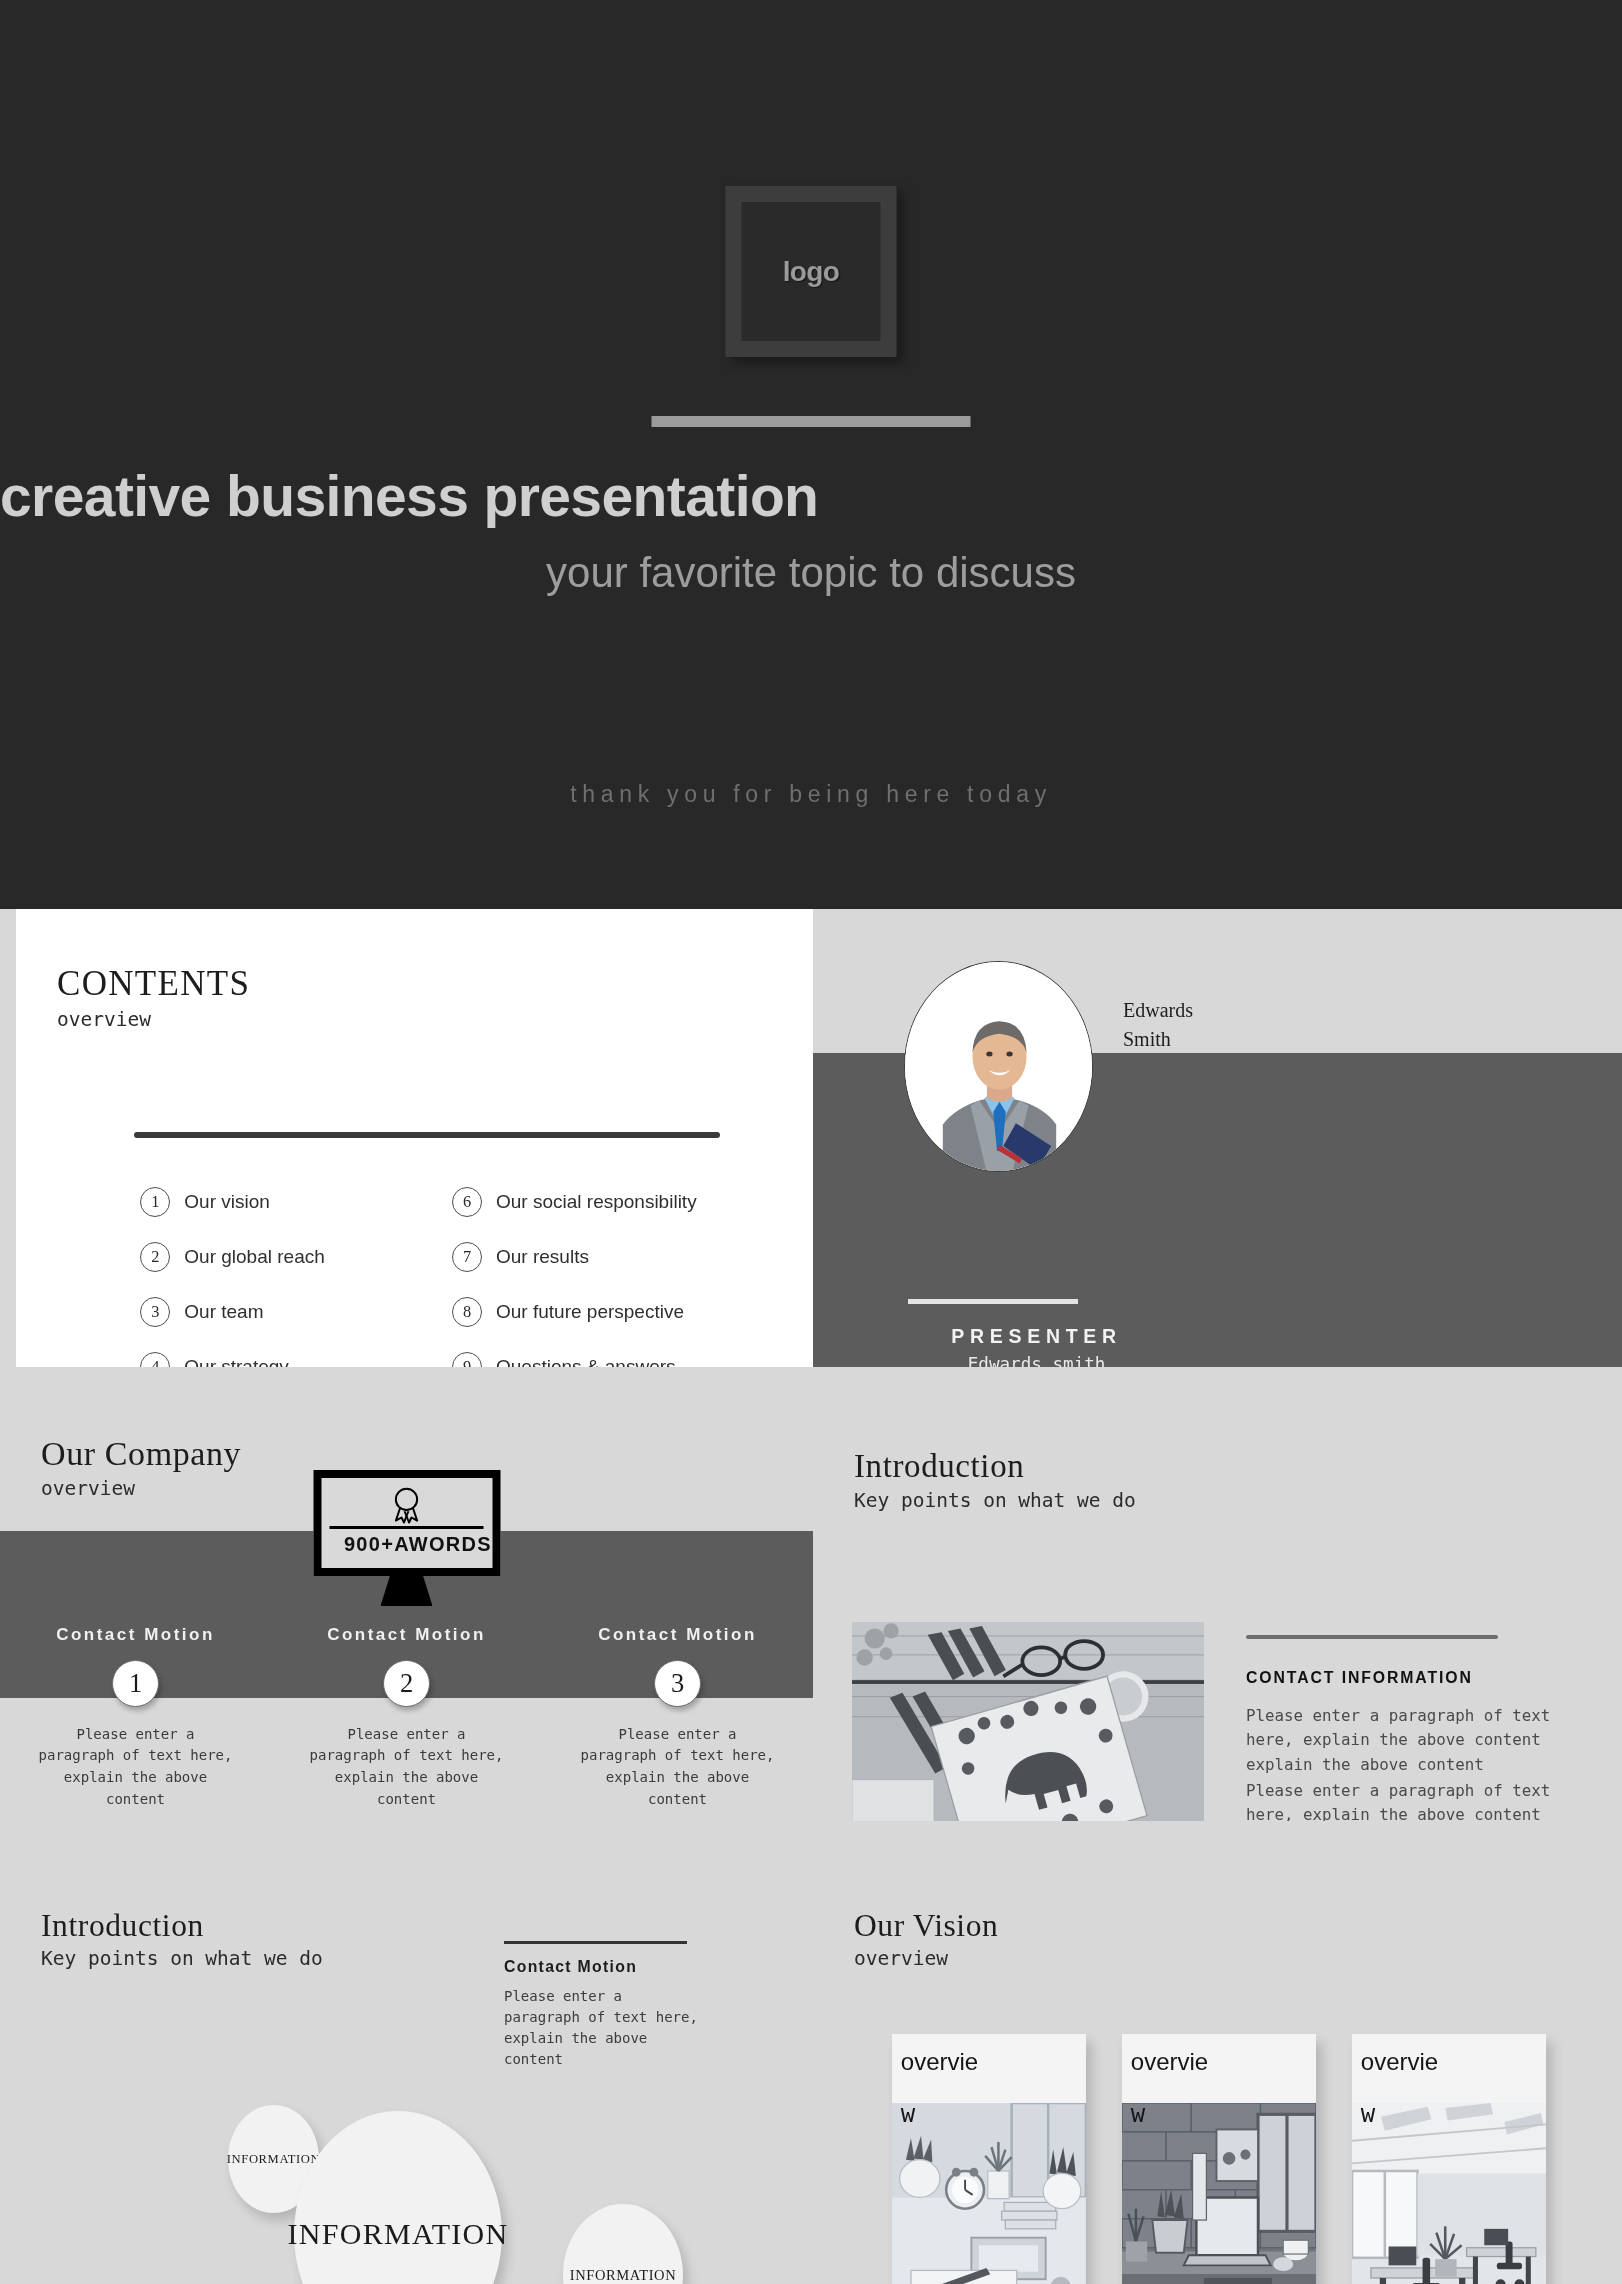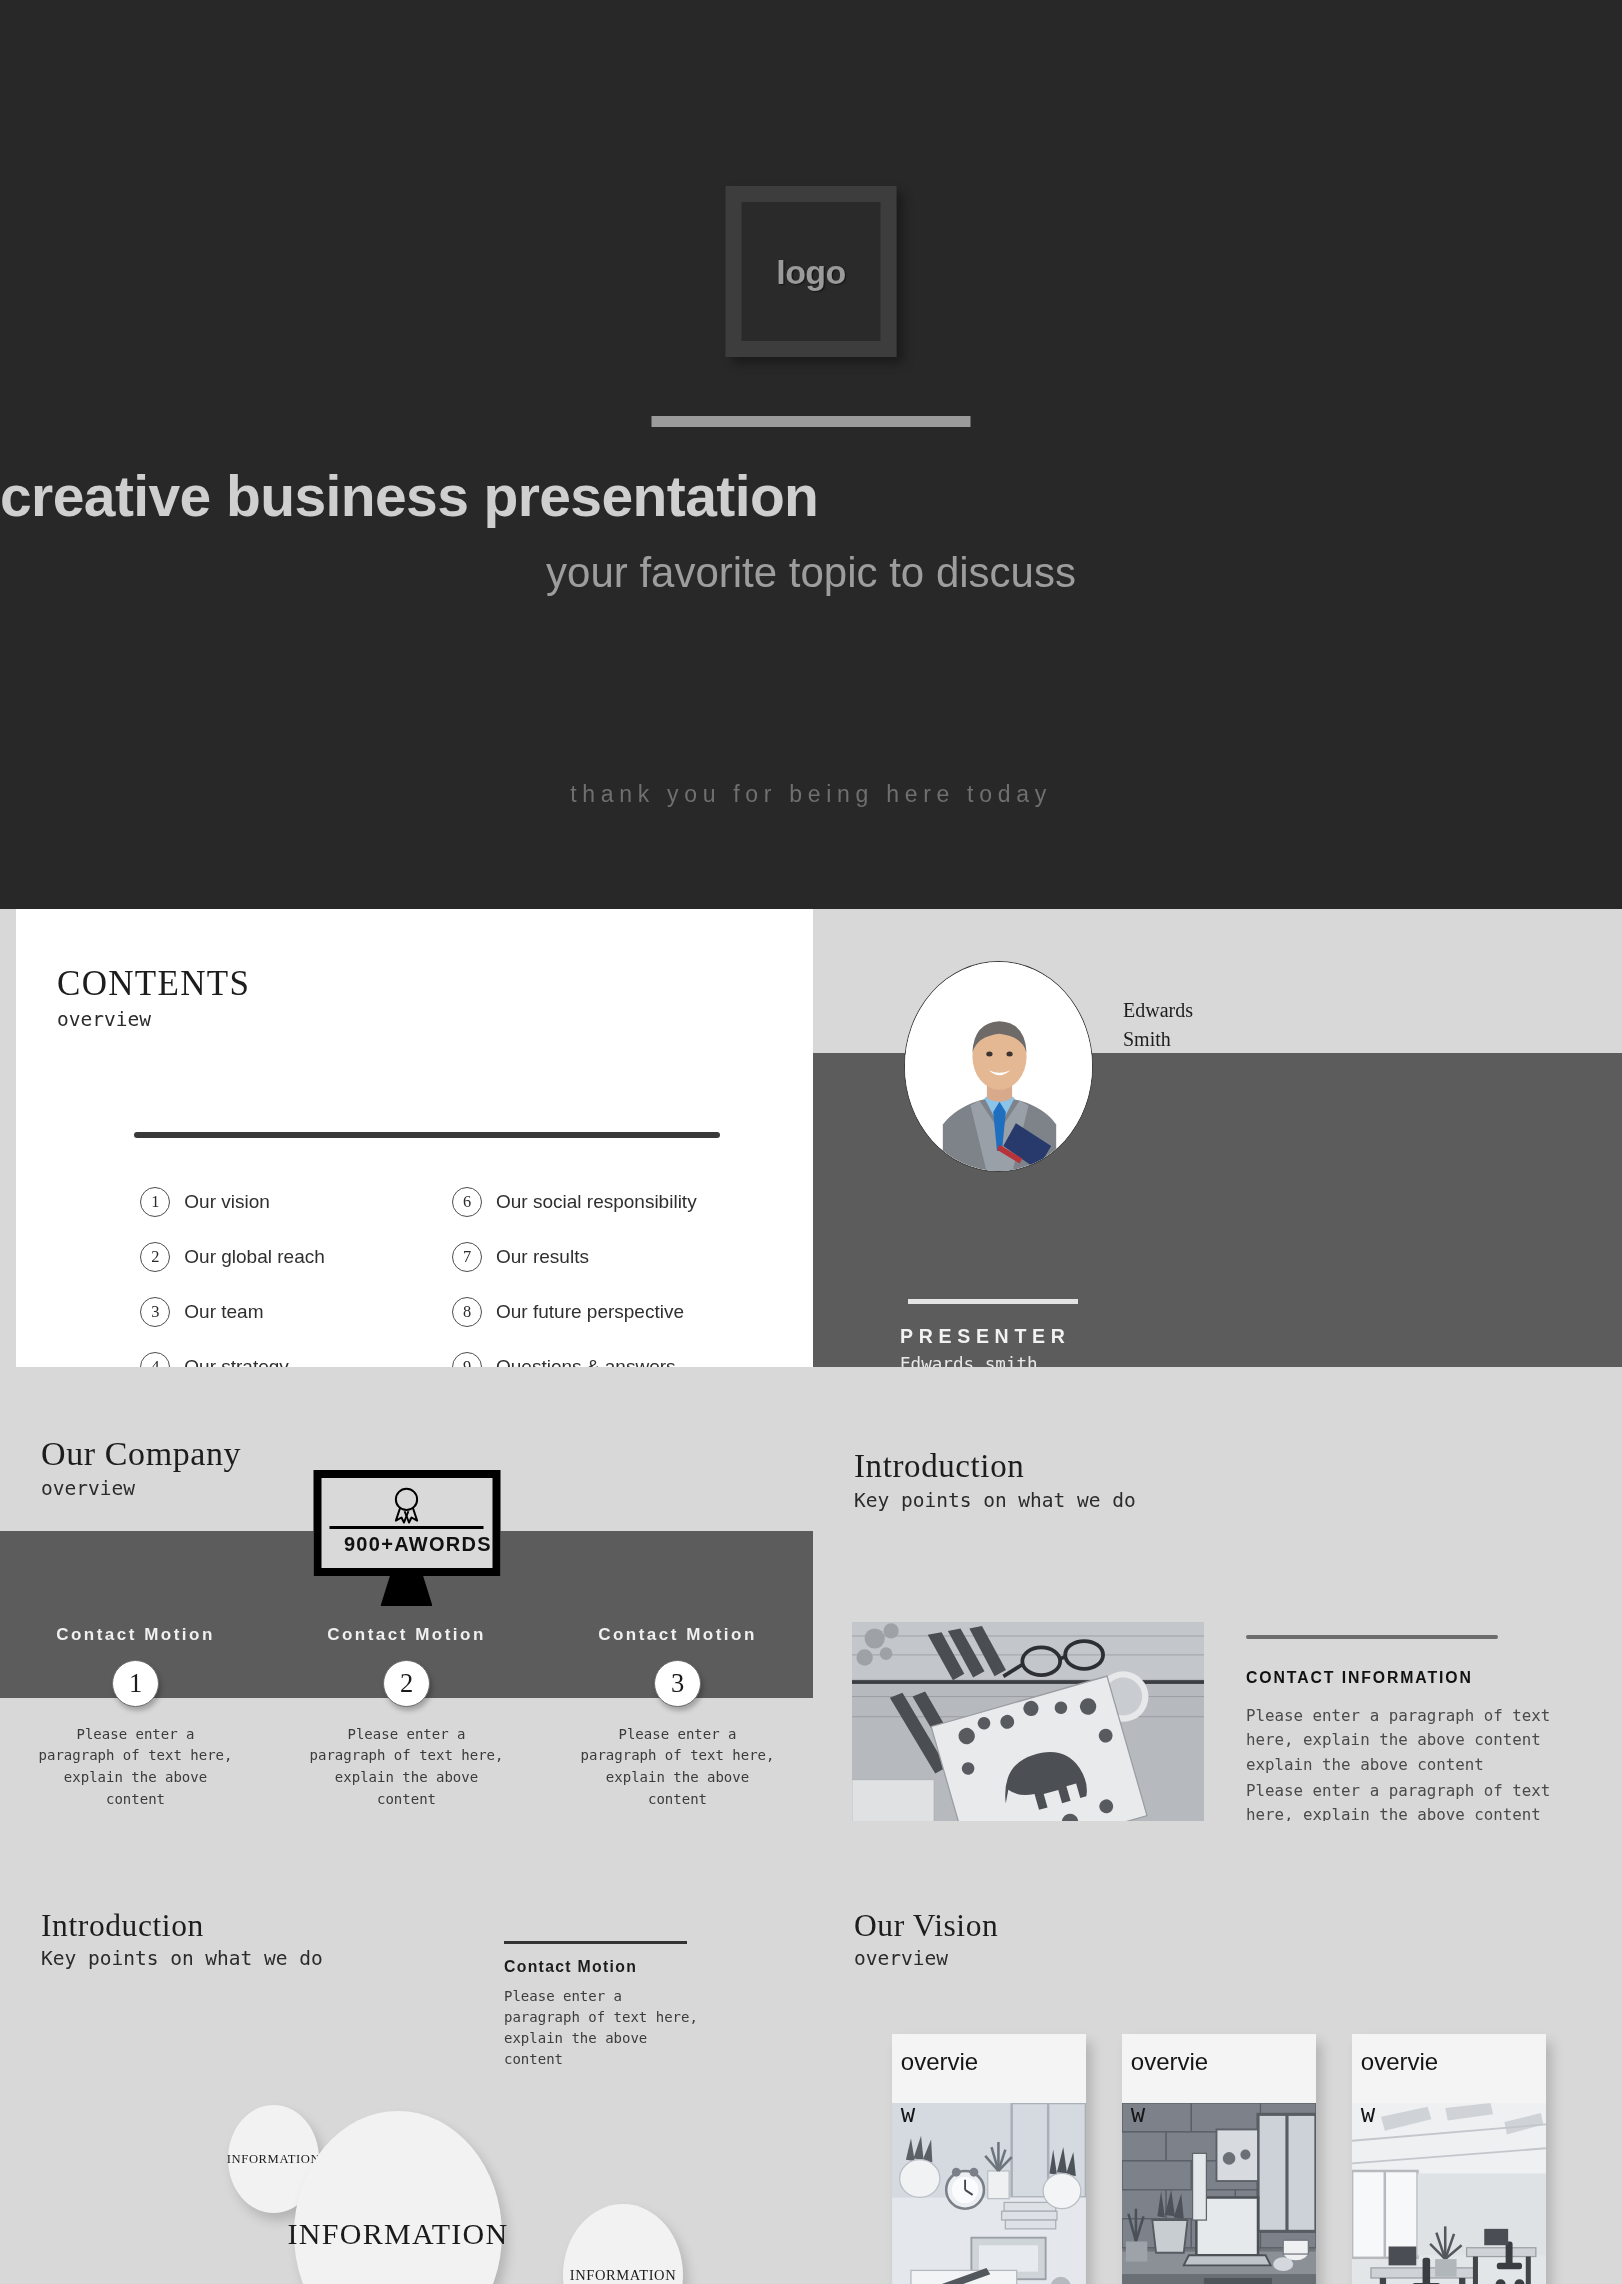--- a/index.html
+++ b/index.html
@@ -16,21 +16,21 @@
     background: #282828; overflow: hidden;
   }
   .logo-box {
     position: absolute; left: 50%; top: 186px; transform: translateX(-50%);
     width: 171px; height: 171px;
     border: 16.4px solid #3d3d3d; background: #2a2a2a;
     display: flex; align-items: center; justify-content: center;
     box-shadow: 6.3px 6.3px 10px rgba(0,0,0,.35);
   }
   .logo-text {
-    font-size: 34px; font-weight: bold; color: #9a9a9a;
+    font-size: 28px; font-weight: bold; color: #9a9a9a;
     letter-spacing: -0.6px; line-height: 1;
     text-shadow: 1.3px 1.3px 1.3px rgba(0,0,0,.5);
   }
   .title-rule {
     position: absolute; left: 50%; top: 416px; transform: translateX(-50%);
     width: 319px; height: 10.7px; background: #9b9b9b;
   }
   .main-title {
     position: absolute; left: 0; top: 463px; width: 100%;
     color: #cfcfcf;
@@ -115,21 +115,21 @@
     position: absolute; left: 310px; top: 87px;
     font-family: "Liberation Serif", serif; font-size: 20px;
     color: #1e1e1e; line-height: 1.45; z-index: 4;
   }
   .presenter-name span { display: block; }
   .presenter-rule {
     position: absolute; left: 95px; top: 390px; width: 170px; height: 5px;
     background: #e4e4e4;
   }
   .presenter-role {
-    position: absolute; left: 87px; top: 416px;
+    position: absolute; left: 109px; top: 416px; text-align: center;
   }
   .presenter-role .plabel {
     font-size: 19.5px; font-weight: bold; letter-spacing: 5.7px; color: #f2f2f2;
   }
   .presenter-role .pname {
     font-family: "DejaVu Sans Mono", monospace;
     font-size: 17.6px; color: #eaeaea; margin-top: 5.7px;
   }
   .presenter-role .ptitle {
     font-size: 17.6px; color: #b6b6b6; margin-top: 5.7px;

